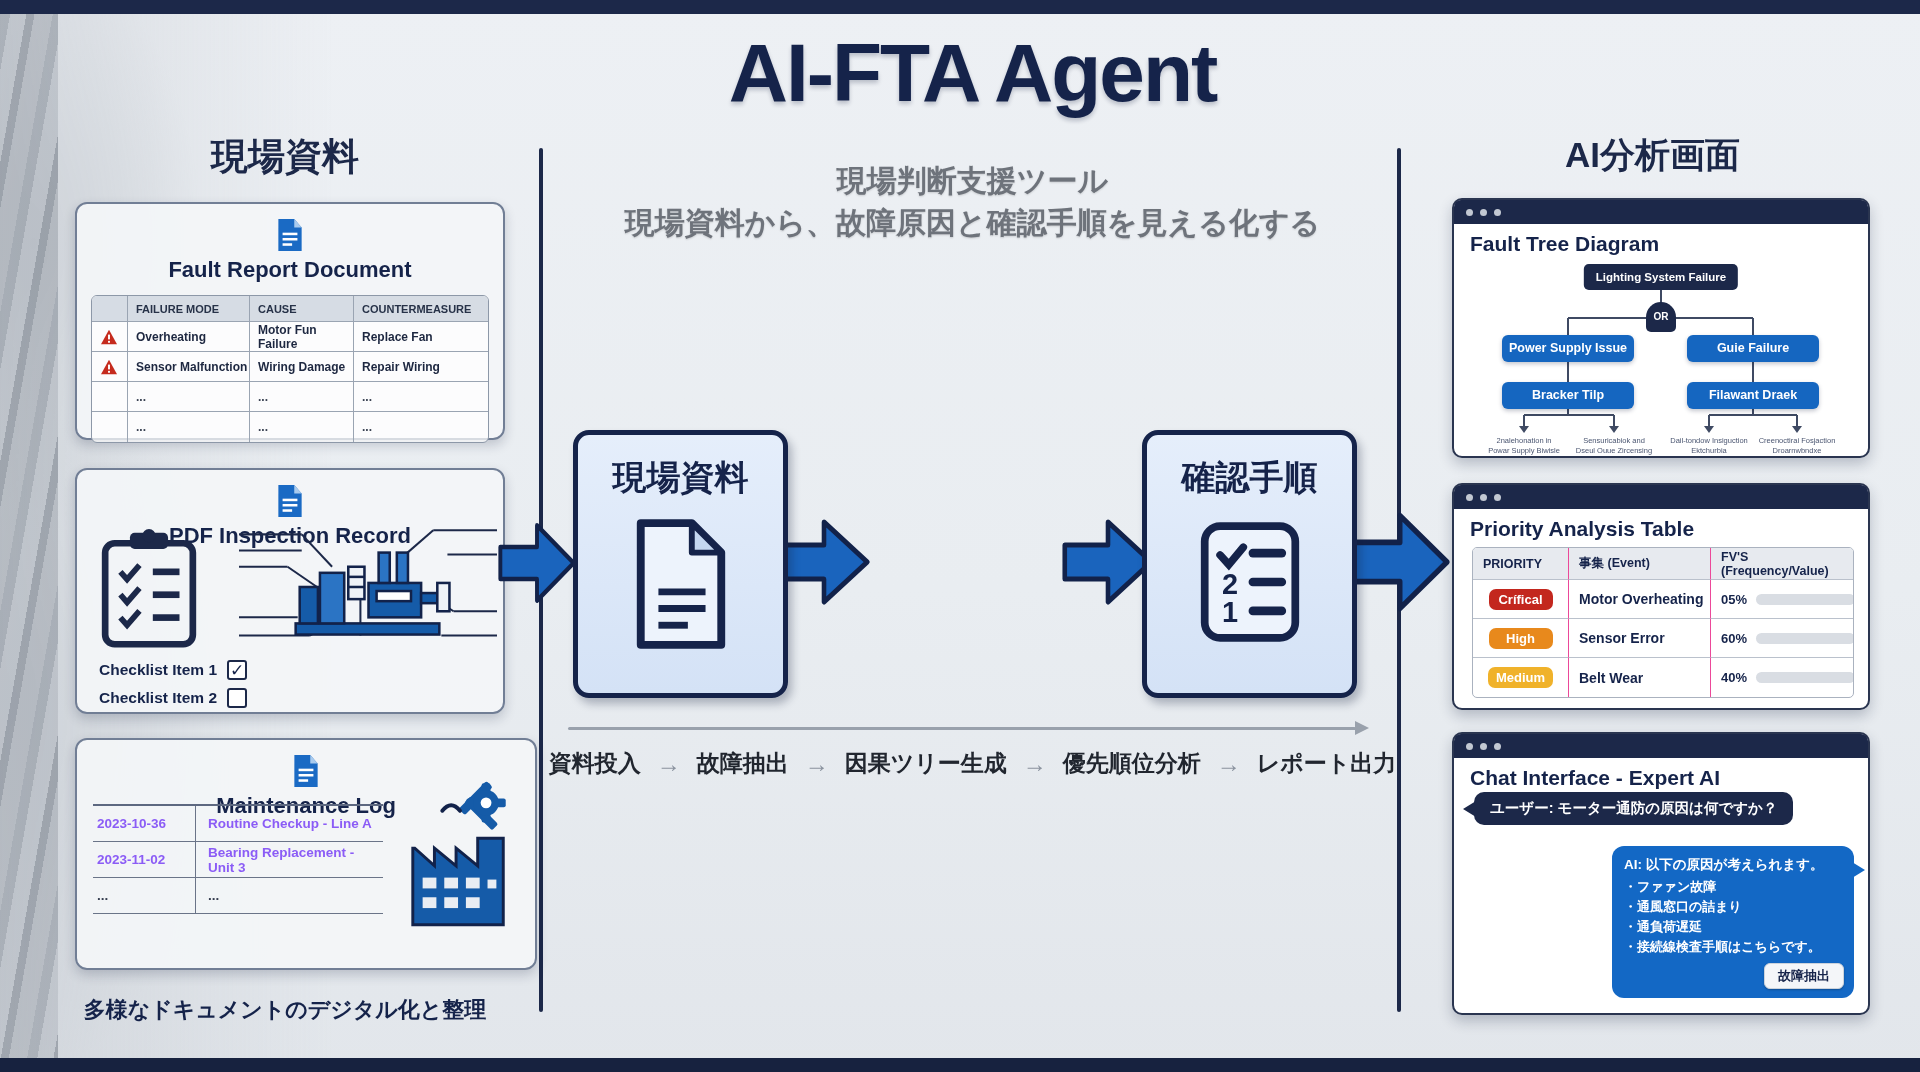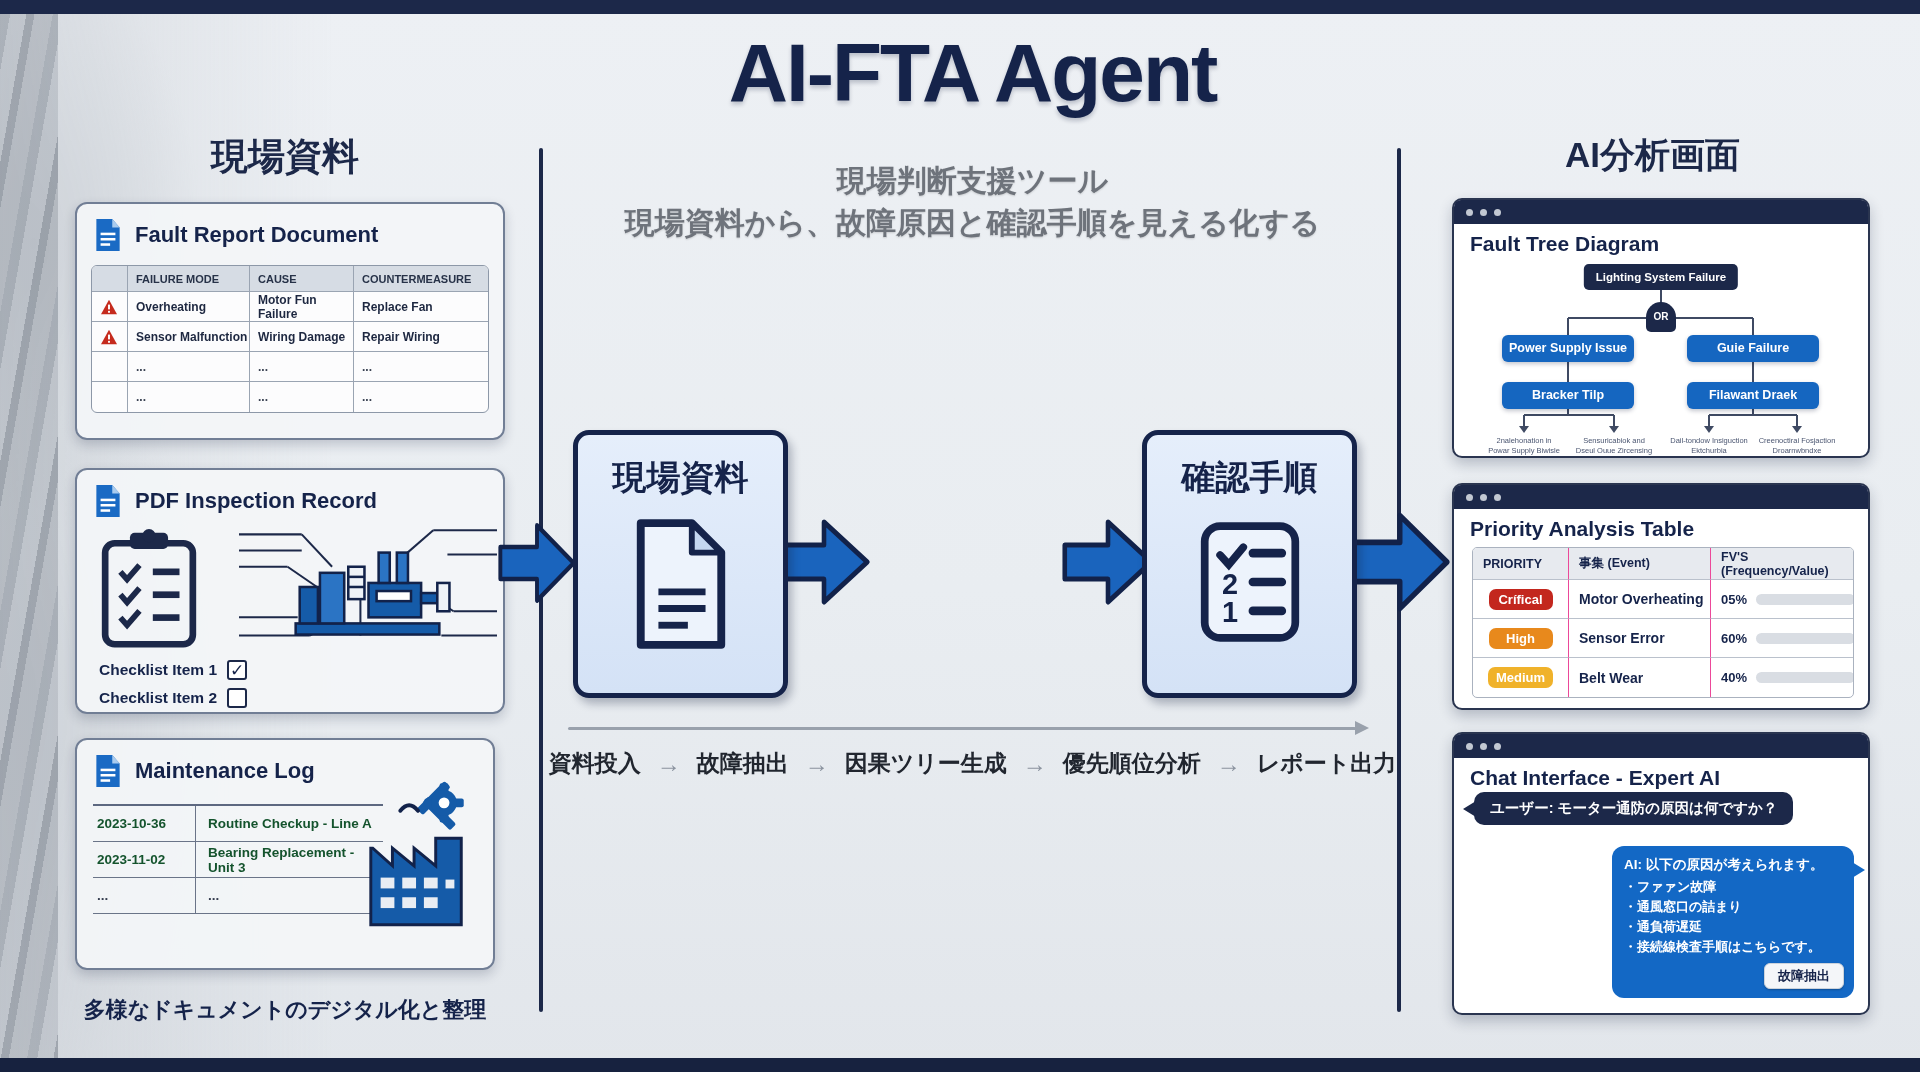--- a/index.html
+++ b/index.html
@@ -32,21 +32,21 @@
   .divider { position:absolute; top:148px; width:4px; height:864px; background:#1c2849; border-radius:2px; }
   .divider.d-left  { left:539px; }
   .divider.d-right { left:1397px; }
 
   
   .card { position:absolute; background:rgba(243,245,248,.94); border:2px solid #717e95;
           border-radius:12px; box-shadow:0 5px 12px rgba(20,30,60,.20); }
   .stack::before,.stack::after { content:""; position:absolute; left:6px; top:8px; right:-7px; bottom:-8px;
           background:#eceef2; border:1.5px solid #8b96a8; border-radius:12px; z-index:-1; }
   .stack::after { left:12px; top:16px; right:-14px; bottom:-16px; background:#e6e9ee; }
-  .card-head { display:flex; align-items:center; gap:12px; padding:13px 16px 0 16px; }
+  .card-head { display:flex; align-items:center; gap:4px; padding:13px 16px 0 16px;flex-direction:column; }
   .card-head .ttl { font-size:22px; font-weight:800; color:#15234a; }
 
   #card-fault { left:75px; top:202px; width:430px; height:238px; }
   .ftable { margin:12px 14px 0 14px; border:1.5px solid #8d98a8; border-radius:6px; overflow:hidden;
             display:grid; grid-template-columns:36px 122px 104px 134px; background:rgba(255,255,255,.72); }
   .ftable .c { border-right:1px solid #9aa4b2; border-bottom:1px solid #9aa4b2;
                display:flex; align-items:center; padding-left:8px; min-height:30px; }
   .ftable .c:nth-child(4n) { border-right:none; }
   .ftable .hd { background:#d6dce4; font-size:11px; font-weight:800; color:#273248; min-height:26px; }
   .ftable .bd { font-size:12px; font-weight:700; color:#1d2740; }
@@ -56,25 +56,25 @@
 
   #card-pdf { left:75px; top:468px; width:430px; height:246px; }
   .clipboard-svg { position:absolute; left:22px; top:58px; width:100px; height:122px; }
   .machine-svg { position:absolute; left:162px; top:52px; width:258px; height:132px; }
   .chk-row { position:absolute; left:22px; display:flex; align-items:center; gap:10px; }
   .chk-row .lbl { font-size:15.5px; font-weight:800; color:#15234a; }
   .chk-box { width:20px; height:20px; border:2.5px solid #1c2849; border-radius:3px; background:#fff;
              display:flex; align-items:center; justify-content:center;
              font-size:17px; font-weight:800; color:#15234a; line-height:1; }
 
-  #card-log { left:75px; top:738px; width:420px; height:232px; }
+  #card-log { left:75px; top:738px; width:462px; height:232px; }
   .log-rule { position:absolute; left:16px; top:64px; width:290px; height:1.5px; background:#5d6880; }
   .log-table { position:absolute; left:16px; top:66px; width:290px; display:grid; grid-template-columns:102px 188px; }
   .log-table .c { border-bottom:1.5px solid #6a7488; min-height:36px; display:flex; align-items:center;
-                  font-size:13.5px; font-weight:800; color:#14532d; padding-left:4px; }
+                  font-size:13.5px; font-weight:800; color:#8b5cf6; padding-left:4px; }
   .log-table .c.desc { border-left:1.5px solid #6a7488; padding-left:12px; }
   .log-table .dots { color:#333b4d; }
   .factory-svg { position:absolute; right:16px; top:34px; width:118px; height:160px; }
 
   .left-caption { position:absolute; left:50px; top:995px; width:470px; text-align:center;
                   font-size:22px; font-weight:800; color:#15234a; }
 
   
   .fbox { position:absolute; top:430px; width:215px; height:268px;
           background:linear-gradient(180deg,#e5eefb 0%,#d4e2f6 100%);

